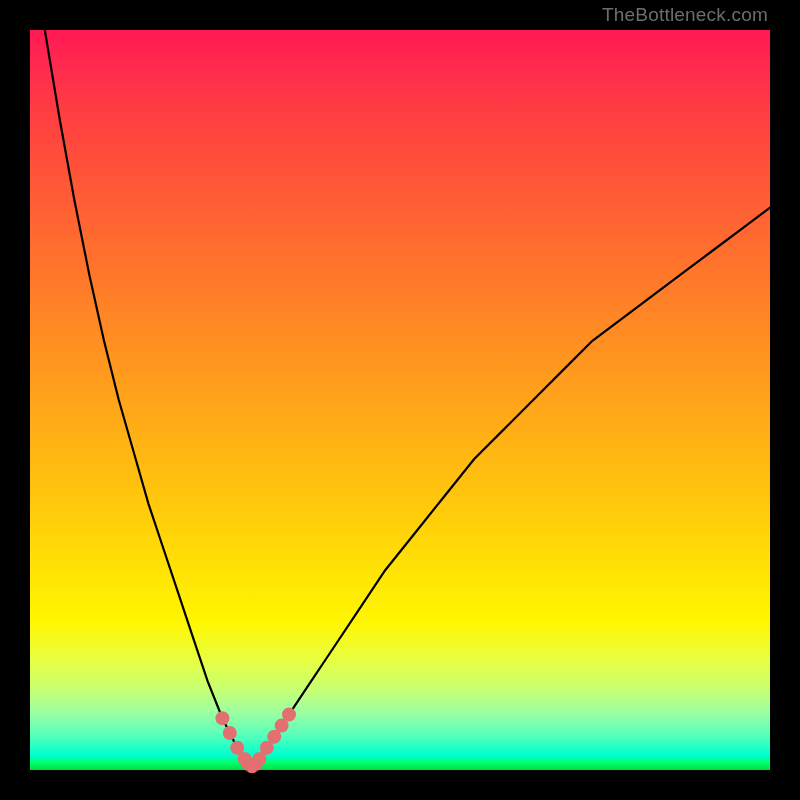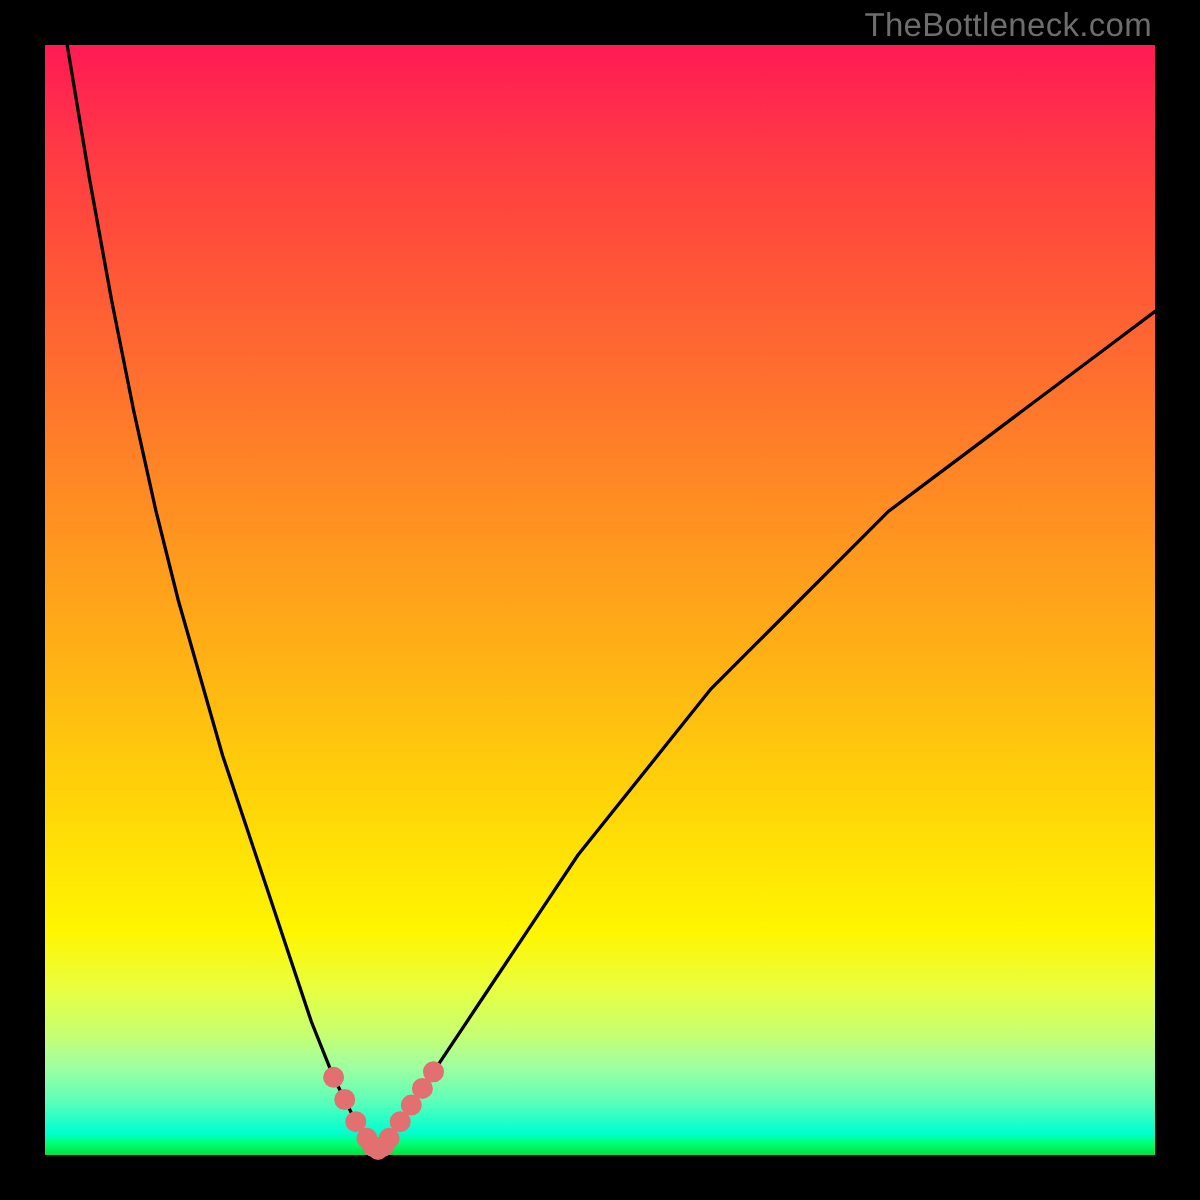--- a/index.html
+++ b/index.html
@@ -39,21 +39,21 @@
       #00ffd0 98%,
       #00ff70 99%,
       #00e040 100%
     );
   }
   .watermark {
     position: absolute;
     top: 4px;
     right: 32px;
     color: #6d6d6d;
-    font-size: 22px;
+    font-size: 19px;
     letter-spacing: 0.2px;
     font-weight: 400;
   }
   svg.plot {
     position: absolute;
     left: 30px;
     top: 30px;
     width: 740px;
     height: 740px;
     overflow: visible;

